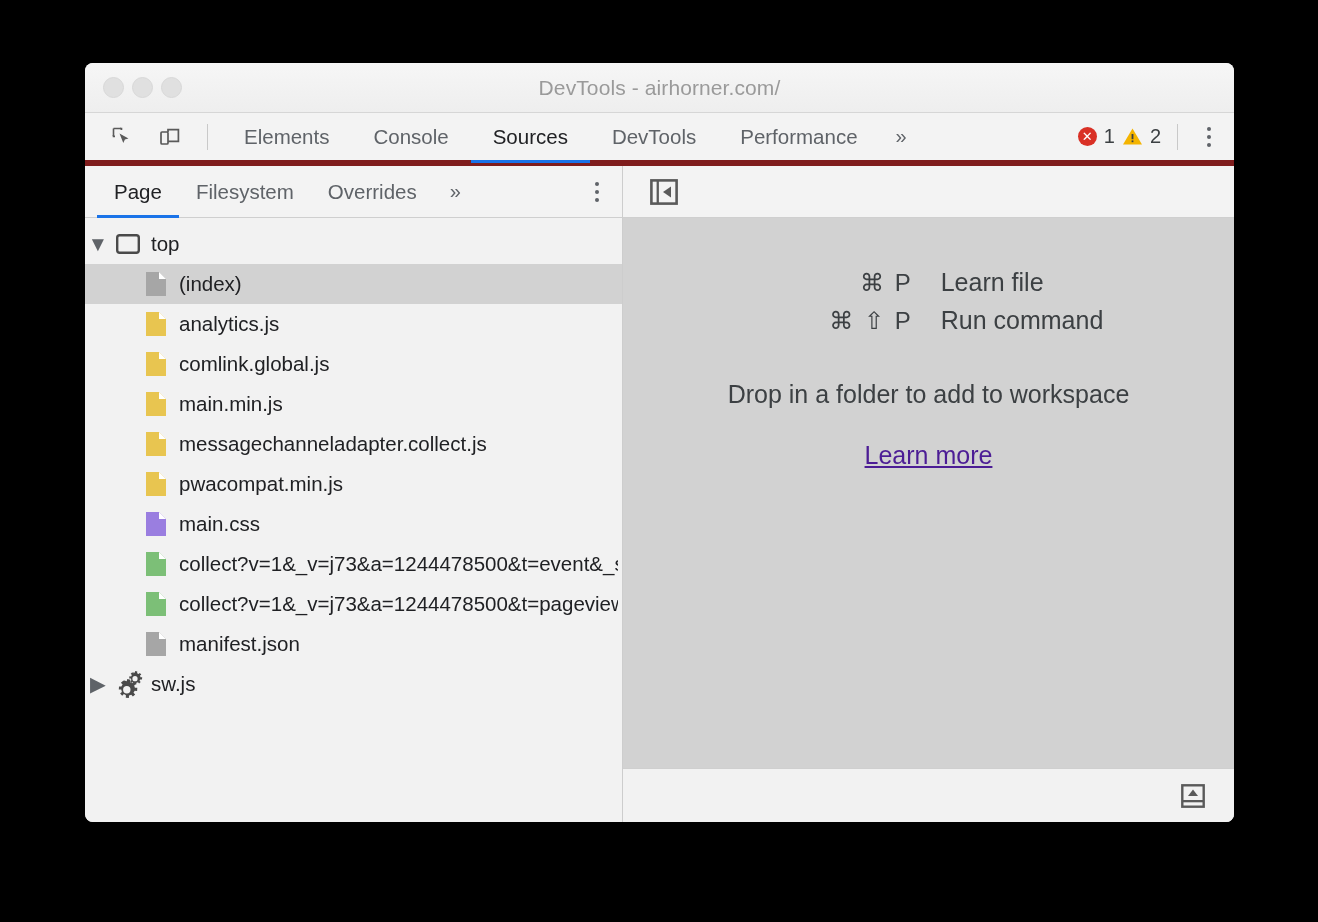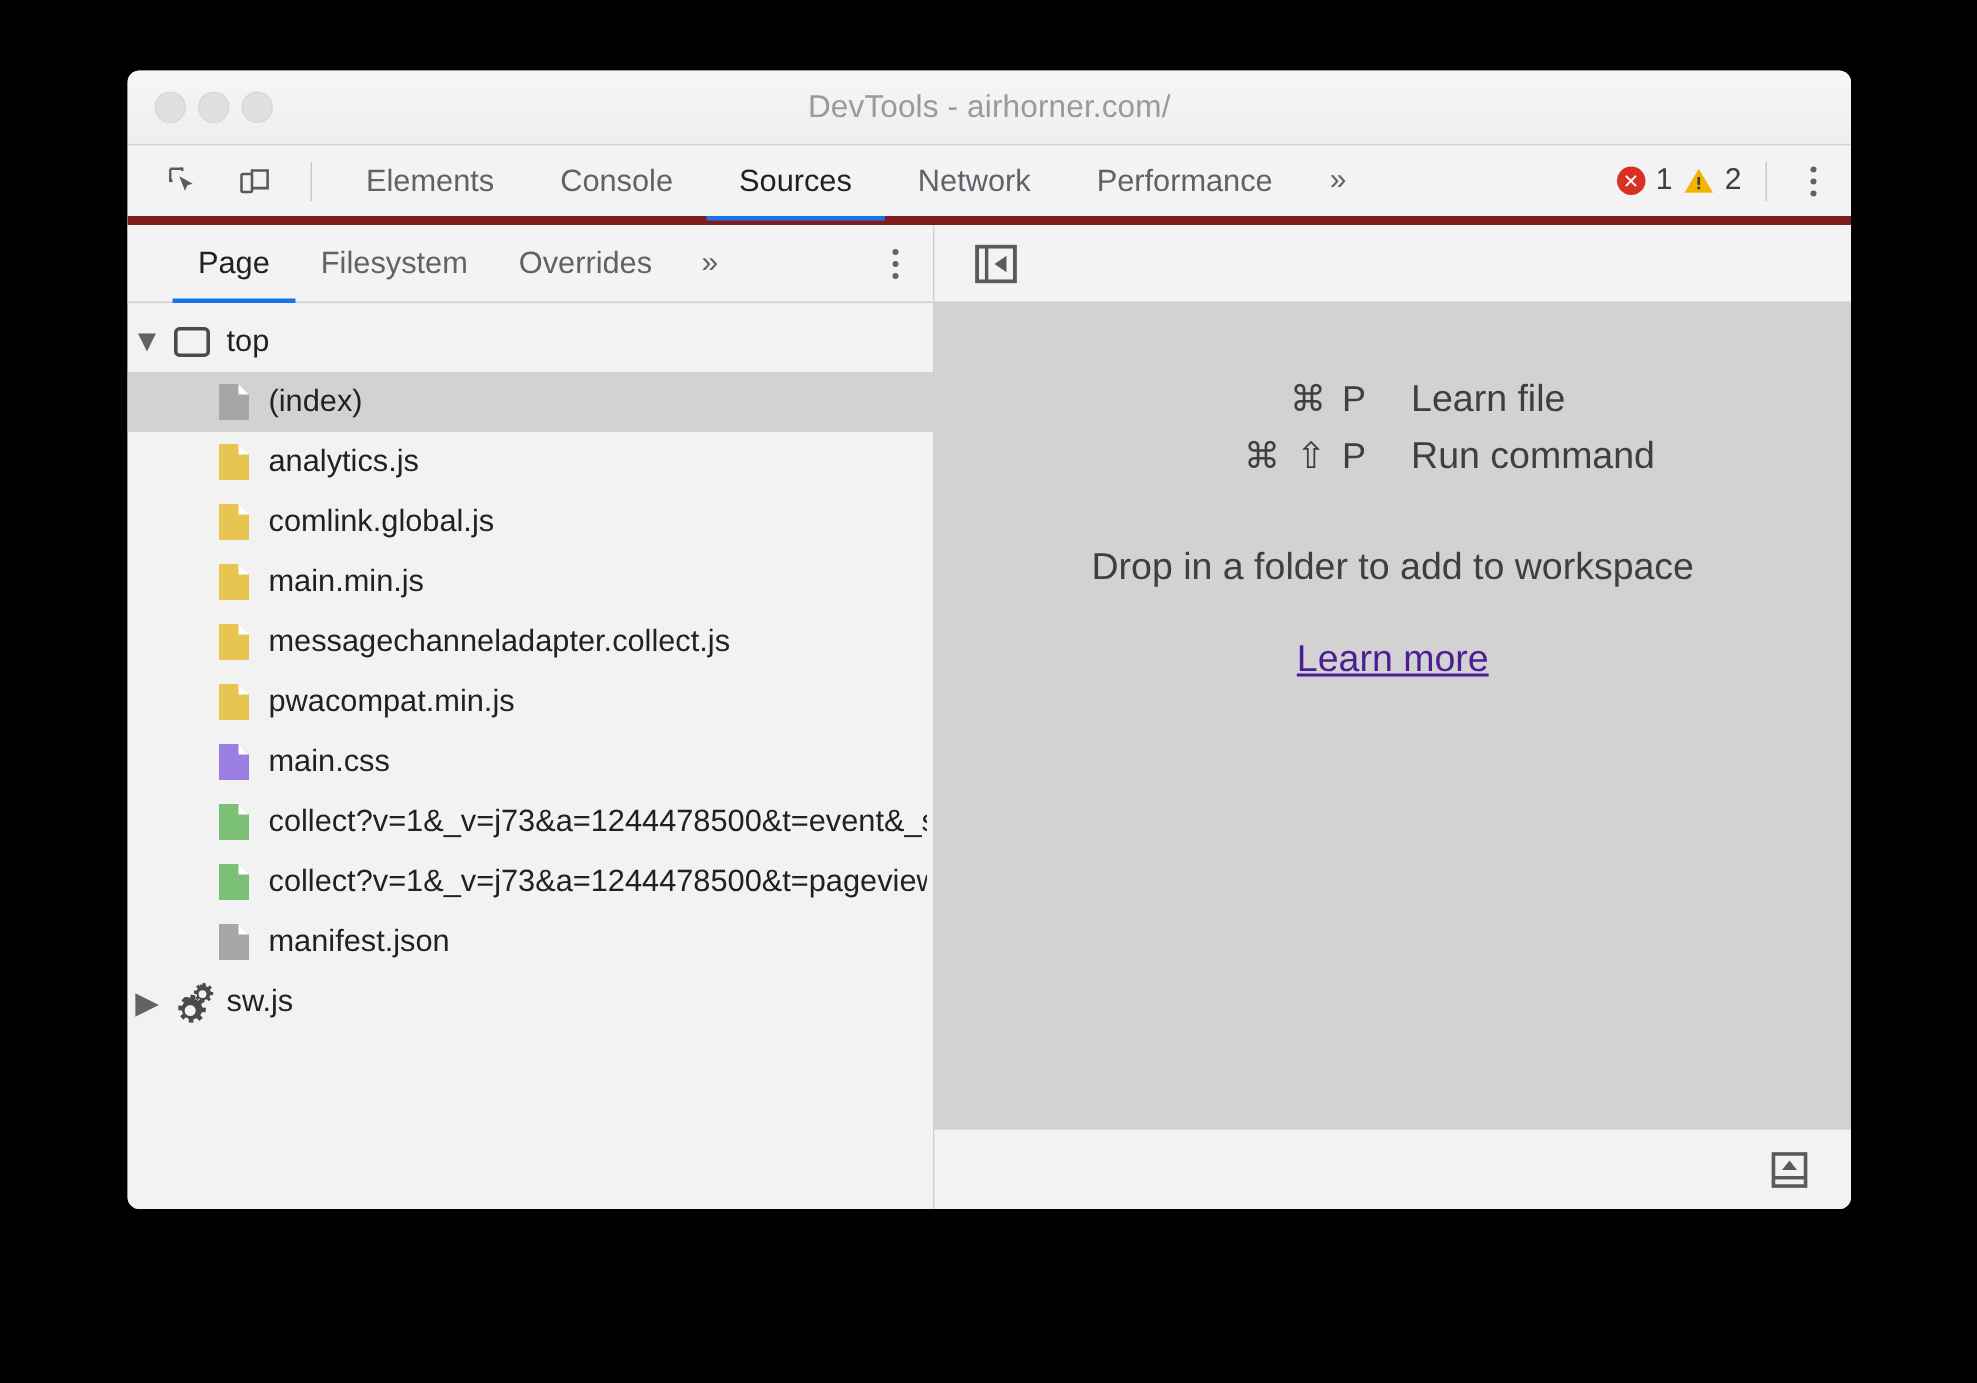--- a/index.html
+++ b/index.html
@@ -8,21 +8,21 @@
     width: 1318px;
     height: 922px;
     background: #000000;
     font-family: "Liberation Sans", sans-serif;
     overflow: hidden;
   }
 
   #window {
     position: absolute;
     left: 85px;
-    top: 47px;
+    top: 63px;
     width: 1149px;
     height: 759px;
     background: #f2f2f2;
     border-radius: 8px;
     overflow: hidden;
     display: flex;
     flex-direction: column;
   }
 
   
@@ -128,21 +128,21 @@
     display: flex; flex-direction: column;
     background: #f2f2f2;
     border-right: 1px solid #cdcdcd;
     min-height: 0;
   }
   .subtabs {
     height: 52px; flex: 0 0 52px;
     background: #f3f3f3;
     border-bottom: 1px solid #cfcfcf;
     display: flex; align-items: center;
-    padding-left: 30px;
+    padding-left: 12px;
   }
   .subtab {
     position: relative;
     height: 52px;
     display: flex; align-items: center;
     padding: 0 17px;
     font-size: 20.5px;
     color: #5f6368;
     white-space: nowrap;
   }
@@ -268,21 +268,21 @@
       <svg width="24" height="24" viewBox="0 0 24 24">
         <rect x="3" y="7" width="7" height="12" rx="1" stroke="#5a5a5a" stroke-width="1.7" fill="none"></rect>
         <path d="M10 7V4.6h10.4v11.8H10" stroke="#5a5a5a" stroke-width="1.7" fill="none"></path>
       </svg>
     </span>
     <span class="tb-divider"></span>
 
     <div class="tab">Elements</div>
     <div class="tab">Console</div>
     <div class="tab active">Sources</div>
-    <div class="tab">Network</div>
+    <div class="tab">DevTools</div>
     <div class="tab">Performance</div>
     <div class="chev">»</div>
 
     <div class="spacer"></div>
 
     <div class="counters">
       <span class="err-badge">✕</span>
       <span>1</span>
       <span class="warn-badge">
         <svg width="21" height="19" viewBox="0 0 21 19">

